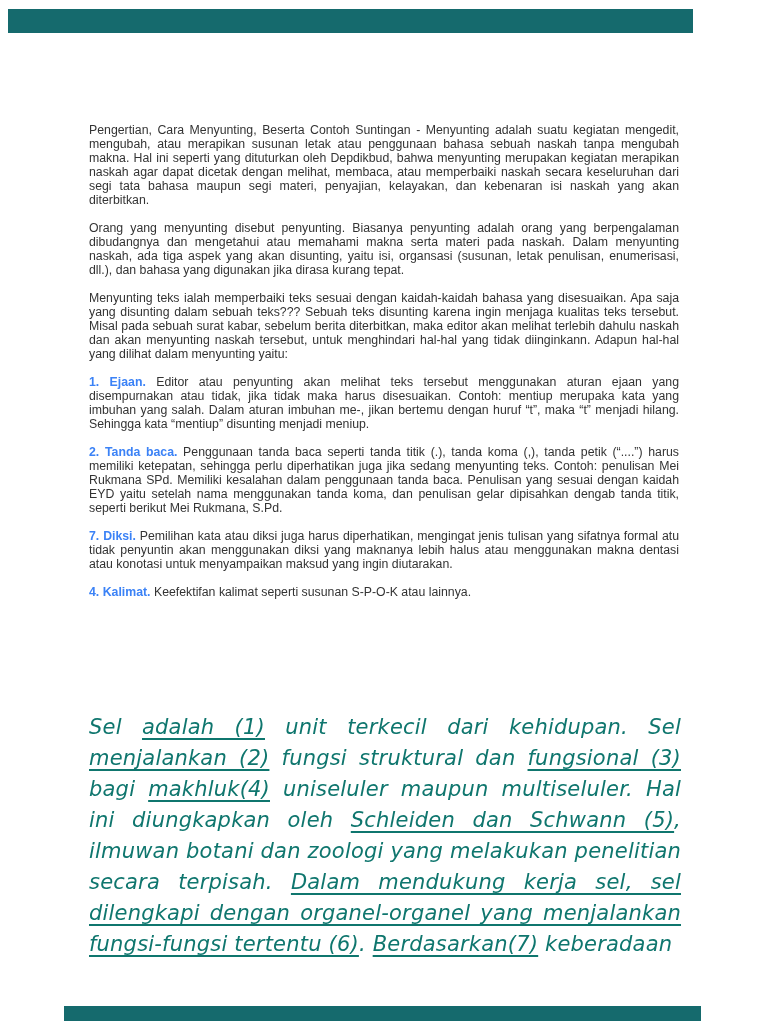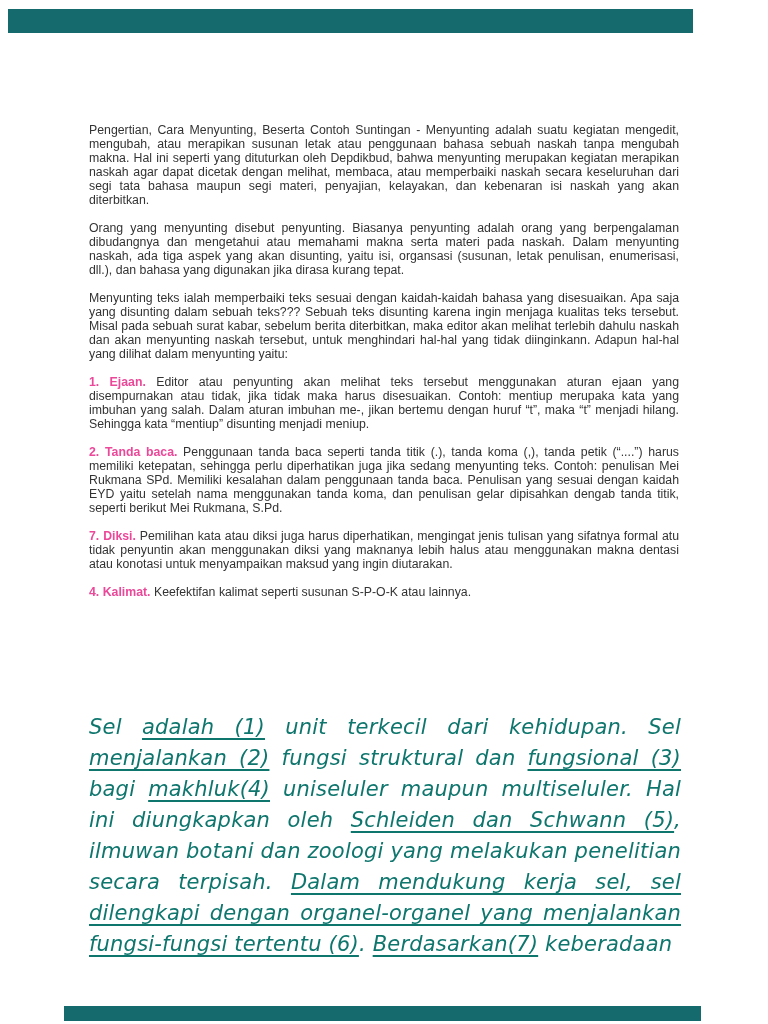--- a/index.html
+++ b/index.html
@@ -23,21 +23,21 @@
     left: 89px;
     top: 85px;
     width: 590px;
     color: #333333;
     font-size: 12.3px;
     line-height: 14px;
     text-align: justify;
     margin-top: 38px;
   }
   .article p { margin: 0 0 14px 0; }
-  .article b { font-weight: bold; color: #ec4899; }
+  .article b { font-weight: bold; color: #3b82f6; }
 
   .excerpt {
     position: absolute;
     left: 89px;
     top: 712px;
     width: 592px;
     color: #0f766e;
     font-family: "DejaVu Sans", sans-serif;
     font-style: italic;
     font-size: 21px;

